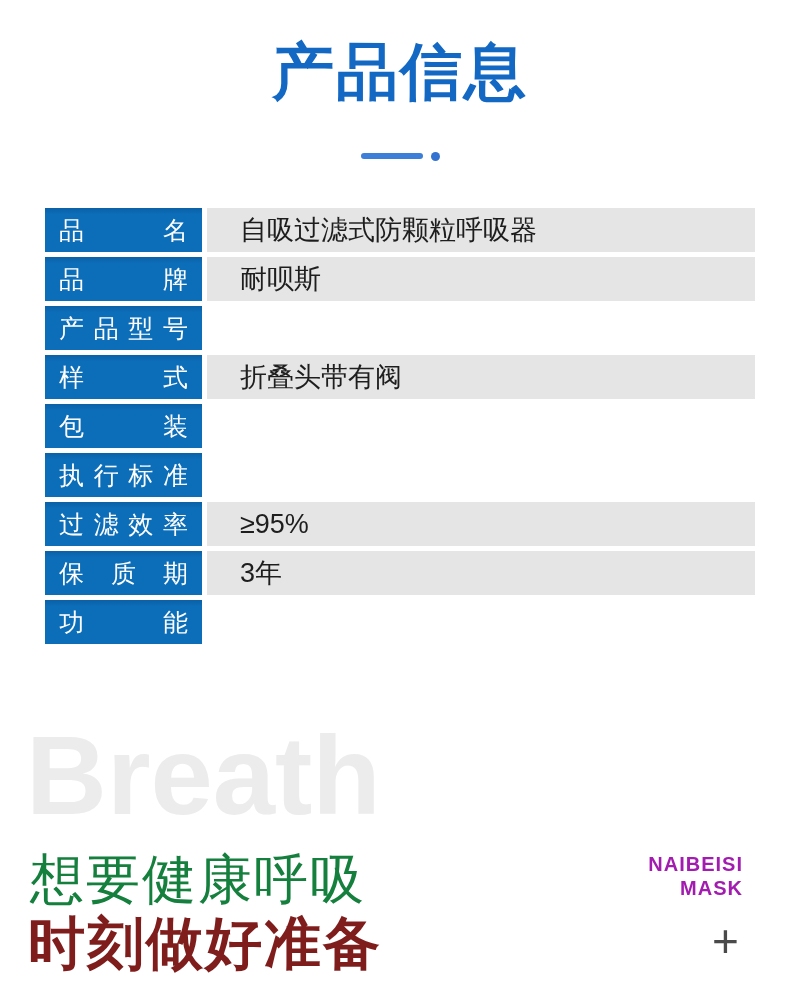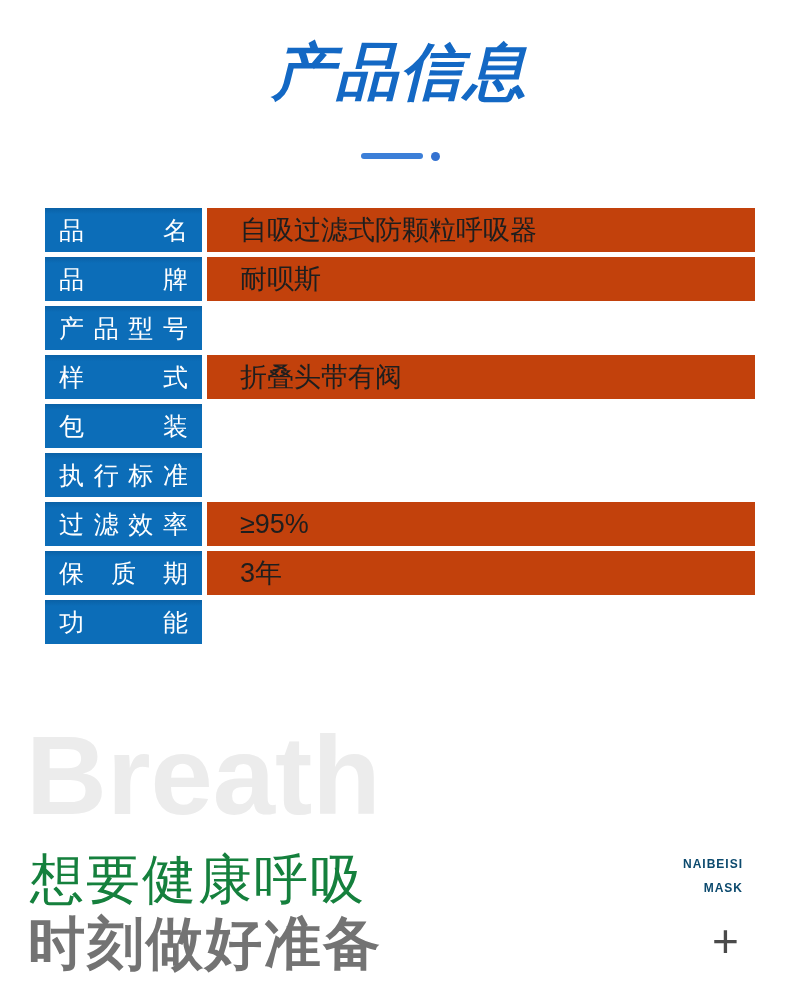--- a/index.html
+++ b/index.html
@@ -20,21 +20,20 @@
     position: absolute;
     top: 38px;
     left: 0;
     width: 100%;
     text-align: center;
     font-size: 62px;
     font-weight: bold;
     color: #1368c4;
     letter-spacing: 2px;
     line-height: 1.1;
-    font-style: italic;
   }
   .title-divider {
     position: absolute;
     top: 148px;
     left: 0;
     width: 100%;
     height: 16px;
     display: flex;
     justify-content: center;
     align-items: center;
@@ -74,21 +73,21 @@
     padding: 0 14px;
     display: flex;
     justify-content: space-between;
     align-items: center;
   }
   .tlabel span { display: inline-block; }
   
   .tvalue {
     flex: 1;
     margin-left: 5px;
-    background: #c2410c;
+    background: #e5e5e5;
     color: #1e1e1e;
     font-size: 27px;
     padding-left: 33px;
     display: flex;
     align-items: center;
     white-space: nowrap;
   }
 
   
   .watermark {
@@ -110,33 +109,33 @@
     color: #15803d;
     font-weight: 500;
     letter-spacing: 2px;
     line-height: 1.1;
   }
   .slogan-line2 {
     position: absolute;
     left: 28px;
     top: 912px;
     font-size: 57px;
-    color: #737373;
+    color: #7f1d1d;
     font-weight: bold;
     letter-spacing: 2px;
     line-height: 1.1;
   }
   .brand-block {
     position: absolute;
     right: 57px;
     top: 852px;
     text-align: right;
-    font-size: 12px;
-    font-weight: bold;
-    color: #0c4a6e;
+    font-size: 20px;
+    font-weight: bold;
+    color: #a21caf;
     letter-spacing: 1px;
     line-height: 24px;
   }
   .plus-icon {
     position: absolute;
     left: 712px;
     top: 918px;
     font-size: 46px;
     color: #4a4a4a;
     font-weight: normal;

